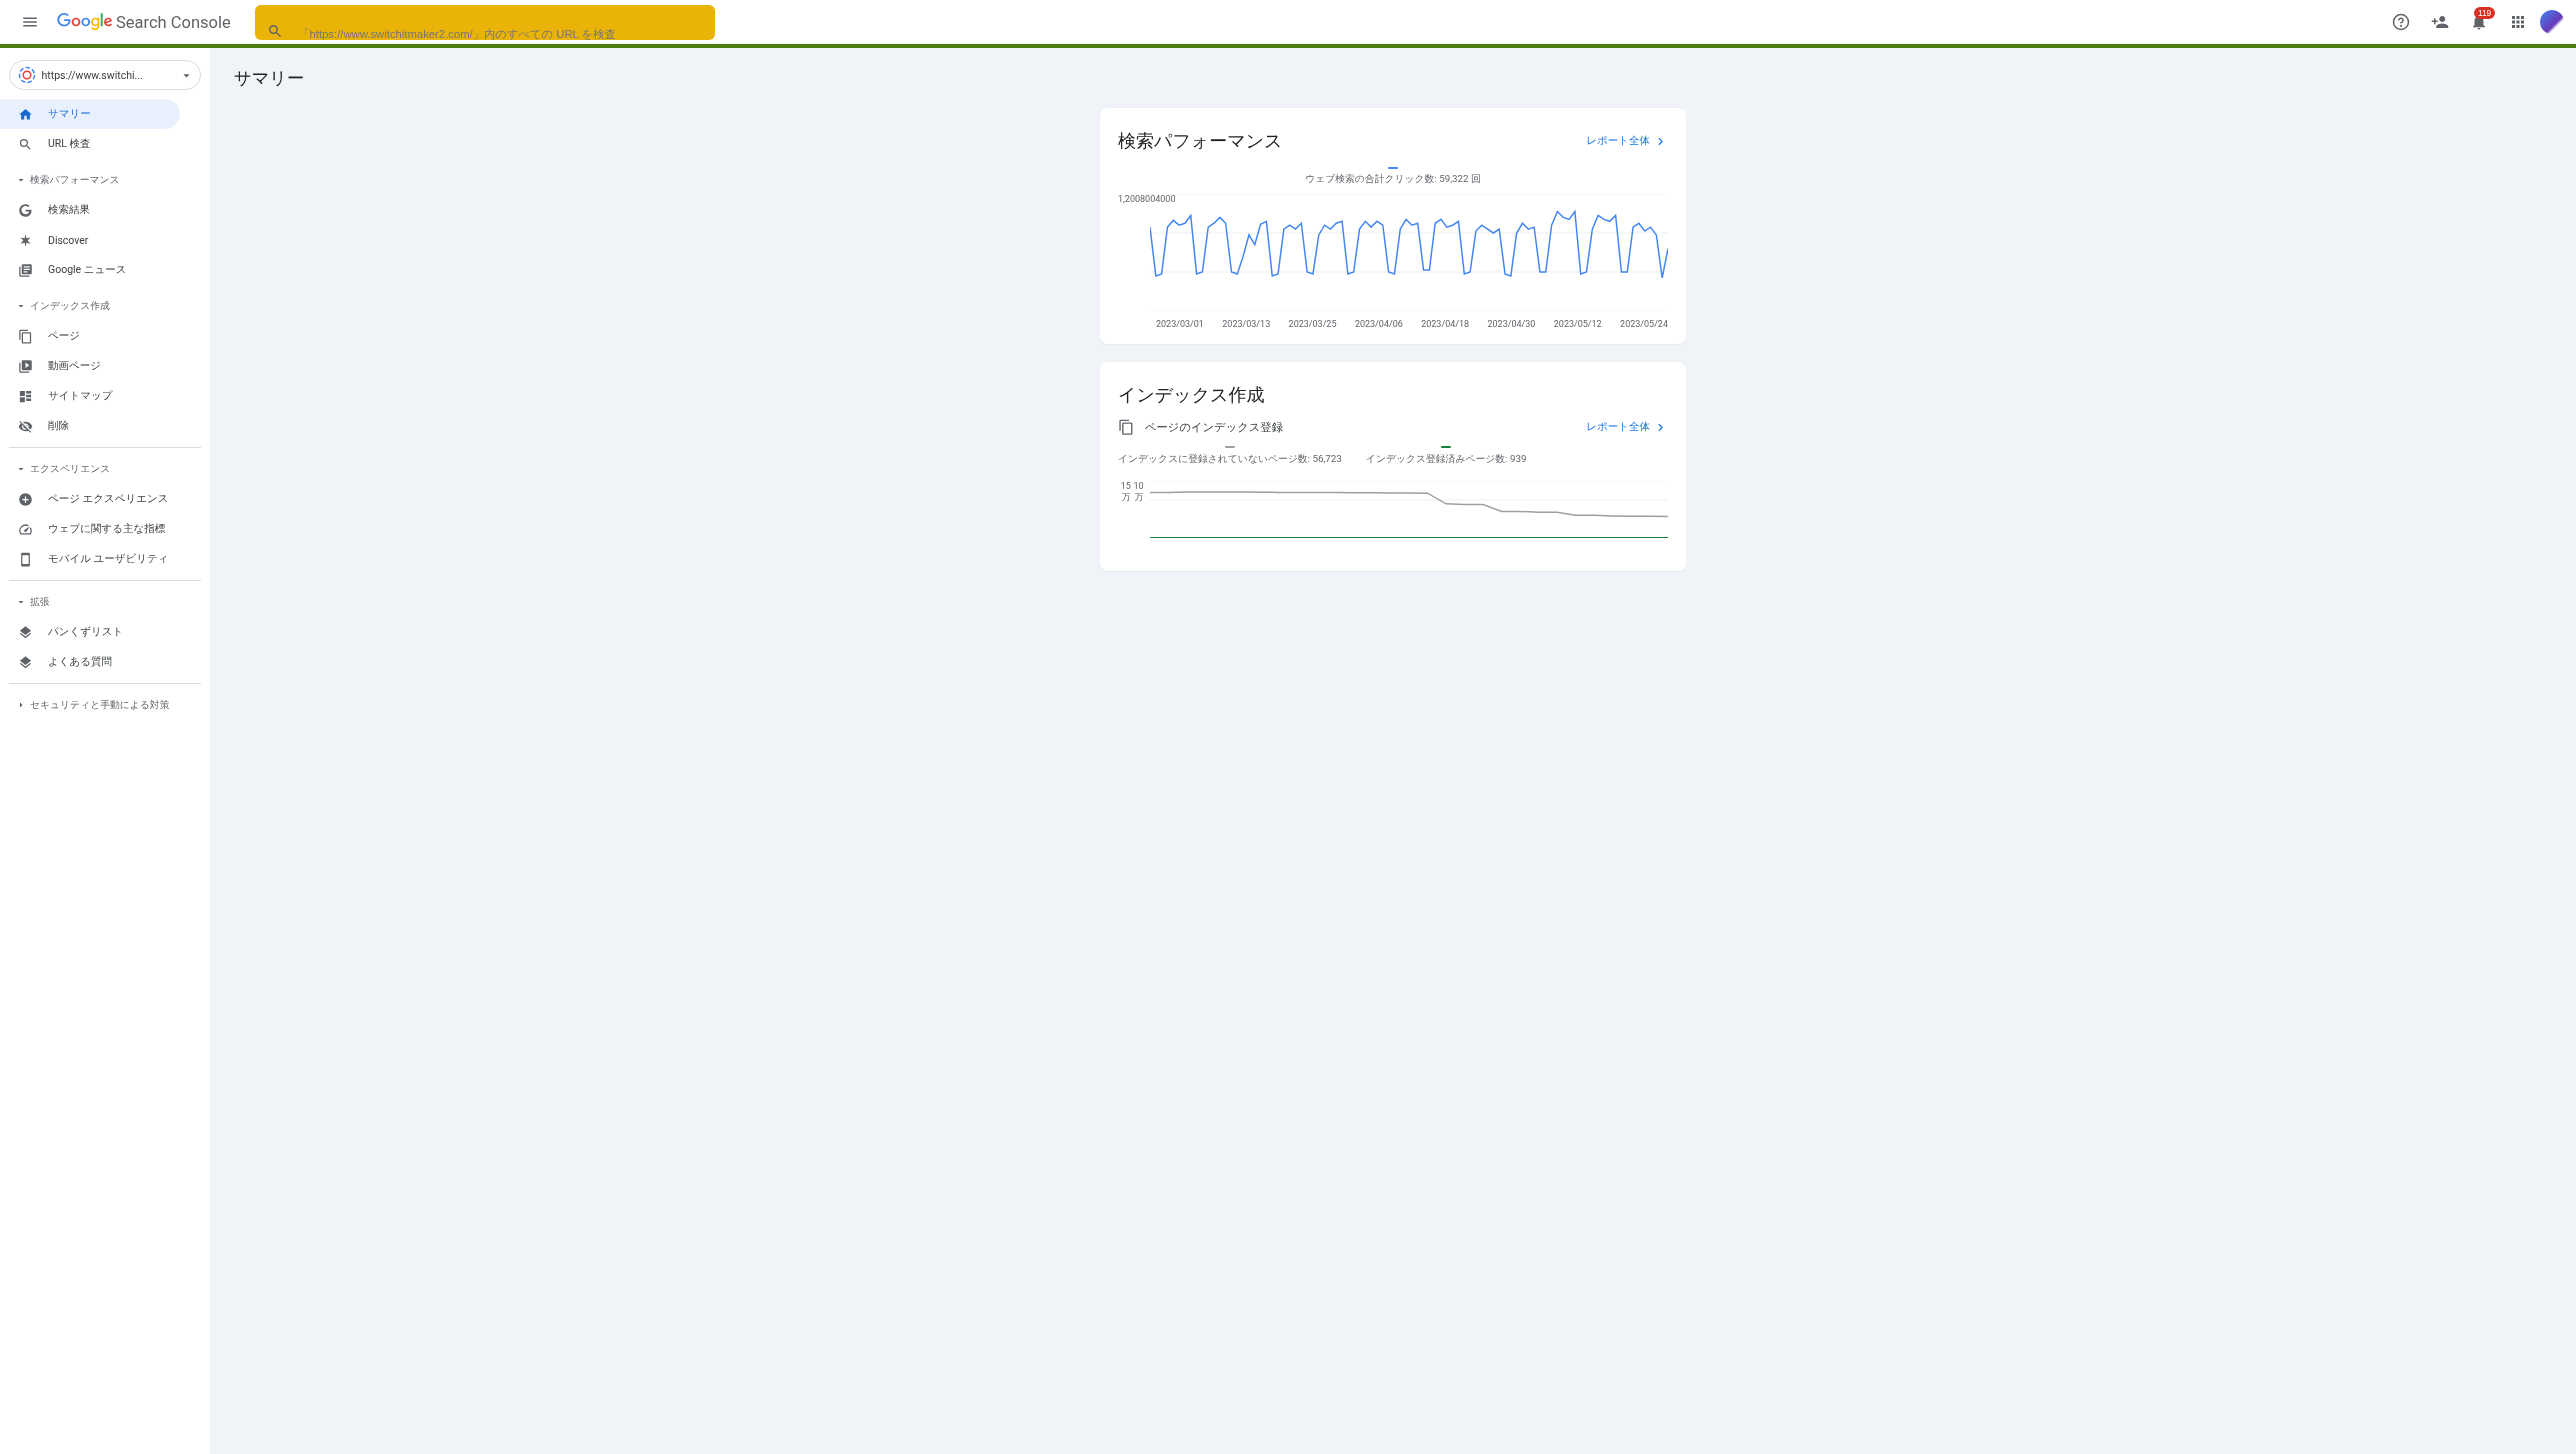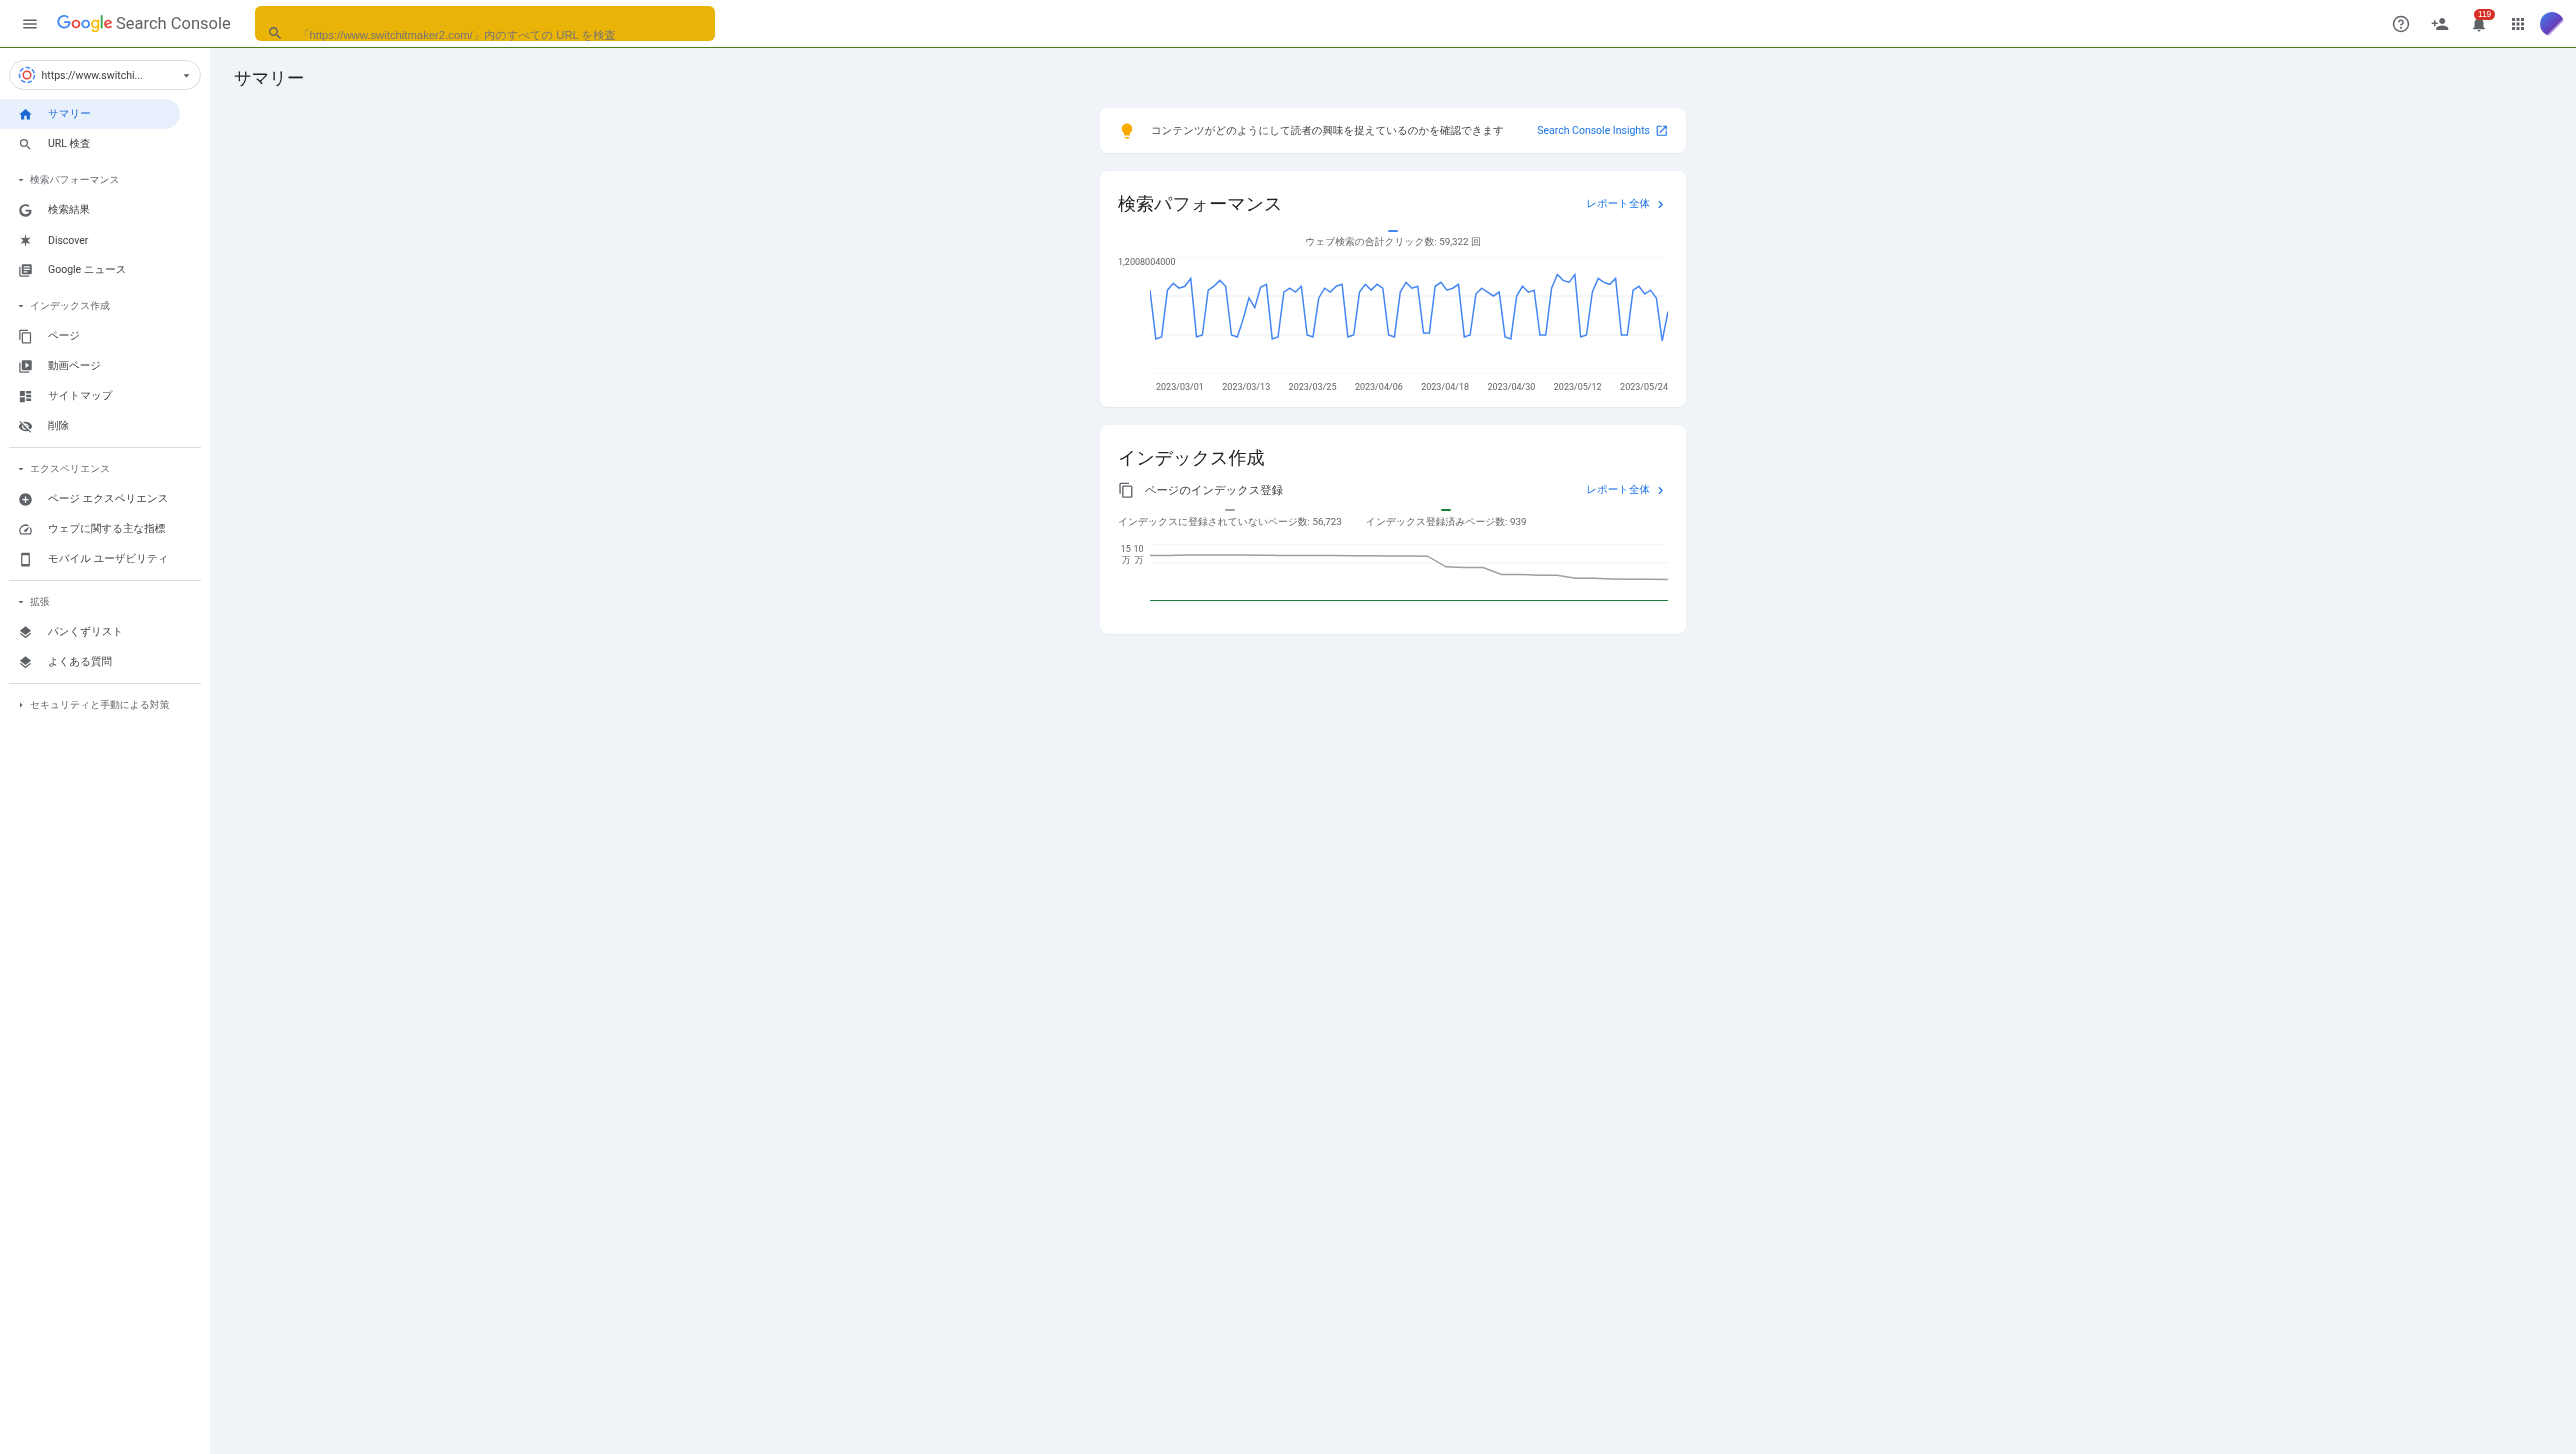--- a/index.html
+++ b/index.html
@@ -1,17 +1,17 @@
 <!DOCTYPE html>
 <html style="font-size:12px"><head>
 <meta charset="utf-8">
 <style>
 * { box-sizing: border-box; margin: 0; padding: 0; }
 body { font-family: 'Google Sans', Roboto, Arial, sans-serif; background: #fff; color: #202124; overflow-x: hidden; }
-.header { display: flex; align-items: center; height: 48px; padding: 8px 12px; border-bottom: 1px solid #4d7c0f; gap: 9px; }
+.header { display: flex; align-items: center; height: 48px; padding: 8px 12px; border-bottom: 4px solid #4d7c0f; gap: 9px; }
 .menu-btn { background: none; border: none; padding: 9px; cursor: pointer; border-radius: 50%; display: flex; align-items: center; justify-content: center; }
 .logo-block { display: flex; align-items: center; gap: 3px; margin-right: 15px; }
 .logo-svg { height: 18px; }
 .logo-text { font-size: 16.5px; color: #5f6368; font-weight: 400; }
 .search-bar { flex: 0 0 460px; display: flex; align-items: flex-end; background: #eab308; border-radius: 6px; height: 35px; padding: 0 12px; }
 .search-bar svg { margin-right: 15px; flex-shrink: 0; }
 .search-bar input { border: none; background: transparent; flex: 1; font-size: 11.3px; color: #5f6368; outline: none; }
 .header-right { margin-left: auto; display: flex; align-items: center; gap: 6px; }
 .icon-btn { background: none; border: none; padding: 7.5px; cursor: pointer; border-radius: 50%; display: flex; align-items: center; justify-content: center; position: relative; }
 .badge { position: absolute; top: 1.5px; right: 0px; background: #d93025; color: #fff; font-size: 8.3px; border-radius: 7.5px; padding: 0.8px 3.8px; font-weight: 500; }
@@ -244,32 +244,20 @@
       <svg width="12" height="12" viewBox="0 0 24 24">
           <path d="M10 17l5-5-5-5v10z"></path>
         </svg>
       <span>セキュリティと手動による対策</span>
     </div>
   </div>
 
   <div class="main">
     <h1 class="page-title">サマリー</h1>
 
-    <div class="card insights-card">
-      <svg width="18" height="18" viewBox="0 0 24 24" fill="#f9ab00">
-          <path d="M9 21c0 .55.45 1 1 1h4c.55 0 1-.45 1-1v-1H9v1zm3-19C8.14 2 5 5.14 5 9c0 2.38 1.19 4.47 3 5.74V17c0 .55.45 1 1 1h6c.55 0 1-.45 1-1v-2.26c1.81-1.27 3-3.36 3-5.74 0-3.86-3.14-7-7-7z"></path>
-        </svg>
-      <span class="insights-text">コンテンツがどのようにして読者の興味を捉えているのかを確認できます</span>
-      <a class="insights-link">
-        <span>Search Console Insights</span>
-        <svg width="13.5" height="13.5" viewBox="0 0 24 24" fill="#1a73e8">
-            <path d="M19 19H5V5h7V3H5c-1.11 0-2 .9-2 2v14c0 1.1.89 2 2 2h14c1.1 0 2-.9 2-2v-7h-2v7zM14 3v2h3.59l-9.83 9.83 1.41 1.41L19 6.41V10h2V3h-7z"></path>
-          </svg>
-      </a>
-    </div>
 
     <div class="card perf-card">
       <div class="card-header">
         <h2 class="card-title">検索パフォーマンス</h2>
         <a class="card-link">
           <span>レポート全体</span>
           <svg width="15" height="15" viewBox="0 0 24 24" fill="#1a73e8">
               <path d="M10 6L8.59 7.41 13.17 12l-4.58 4.59L10 18l6-6z"></path>
             </svg>
         </a>

